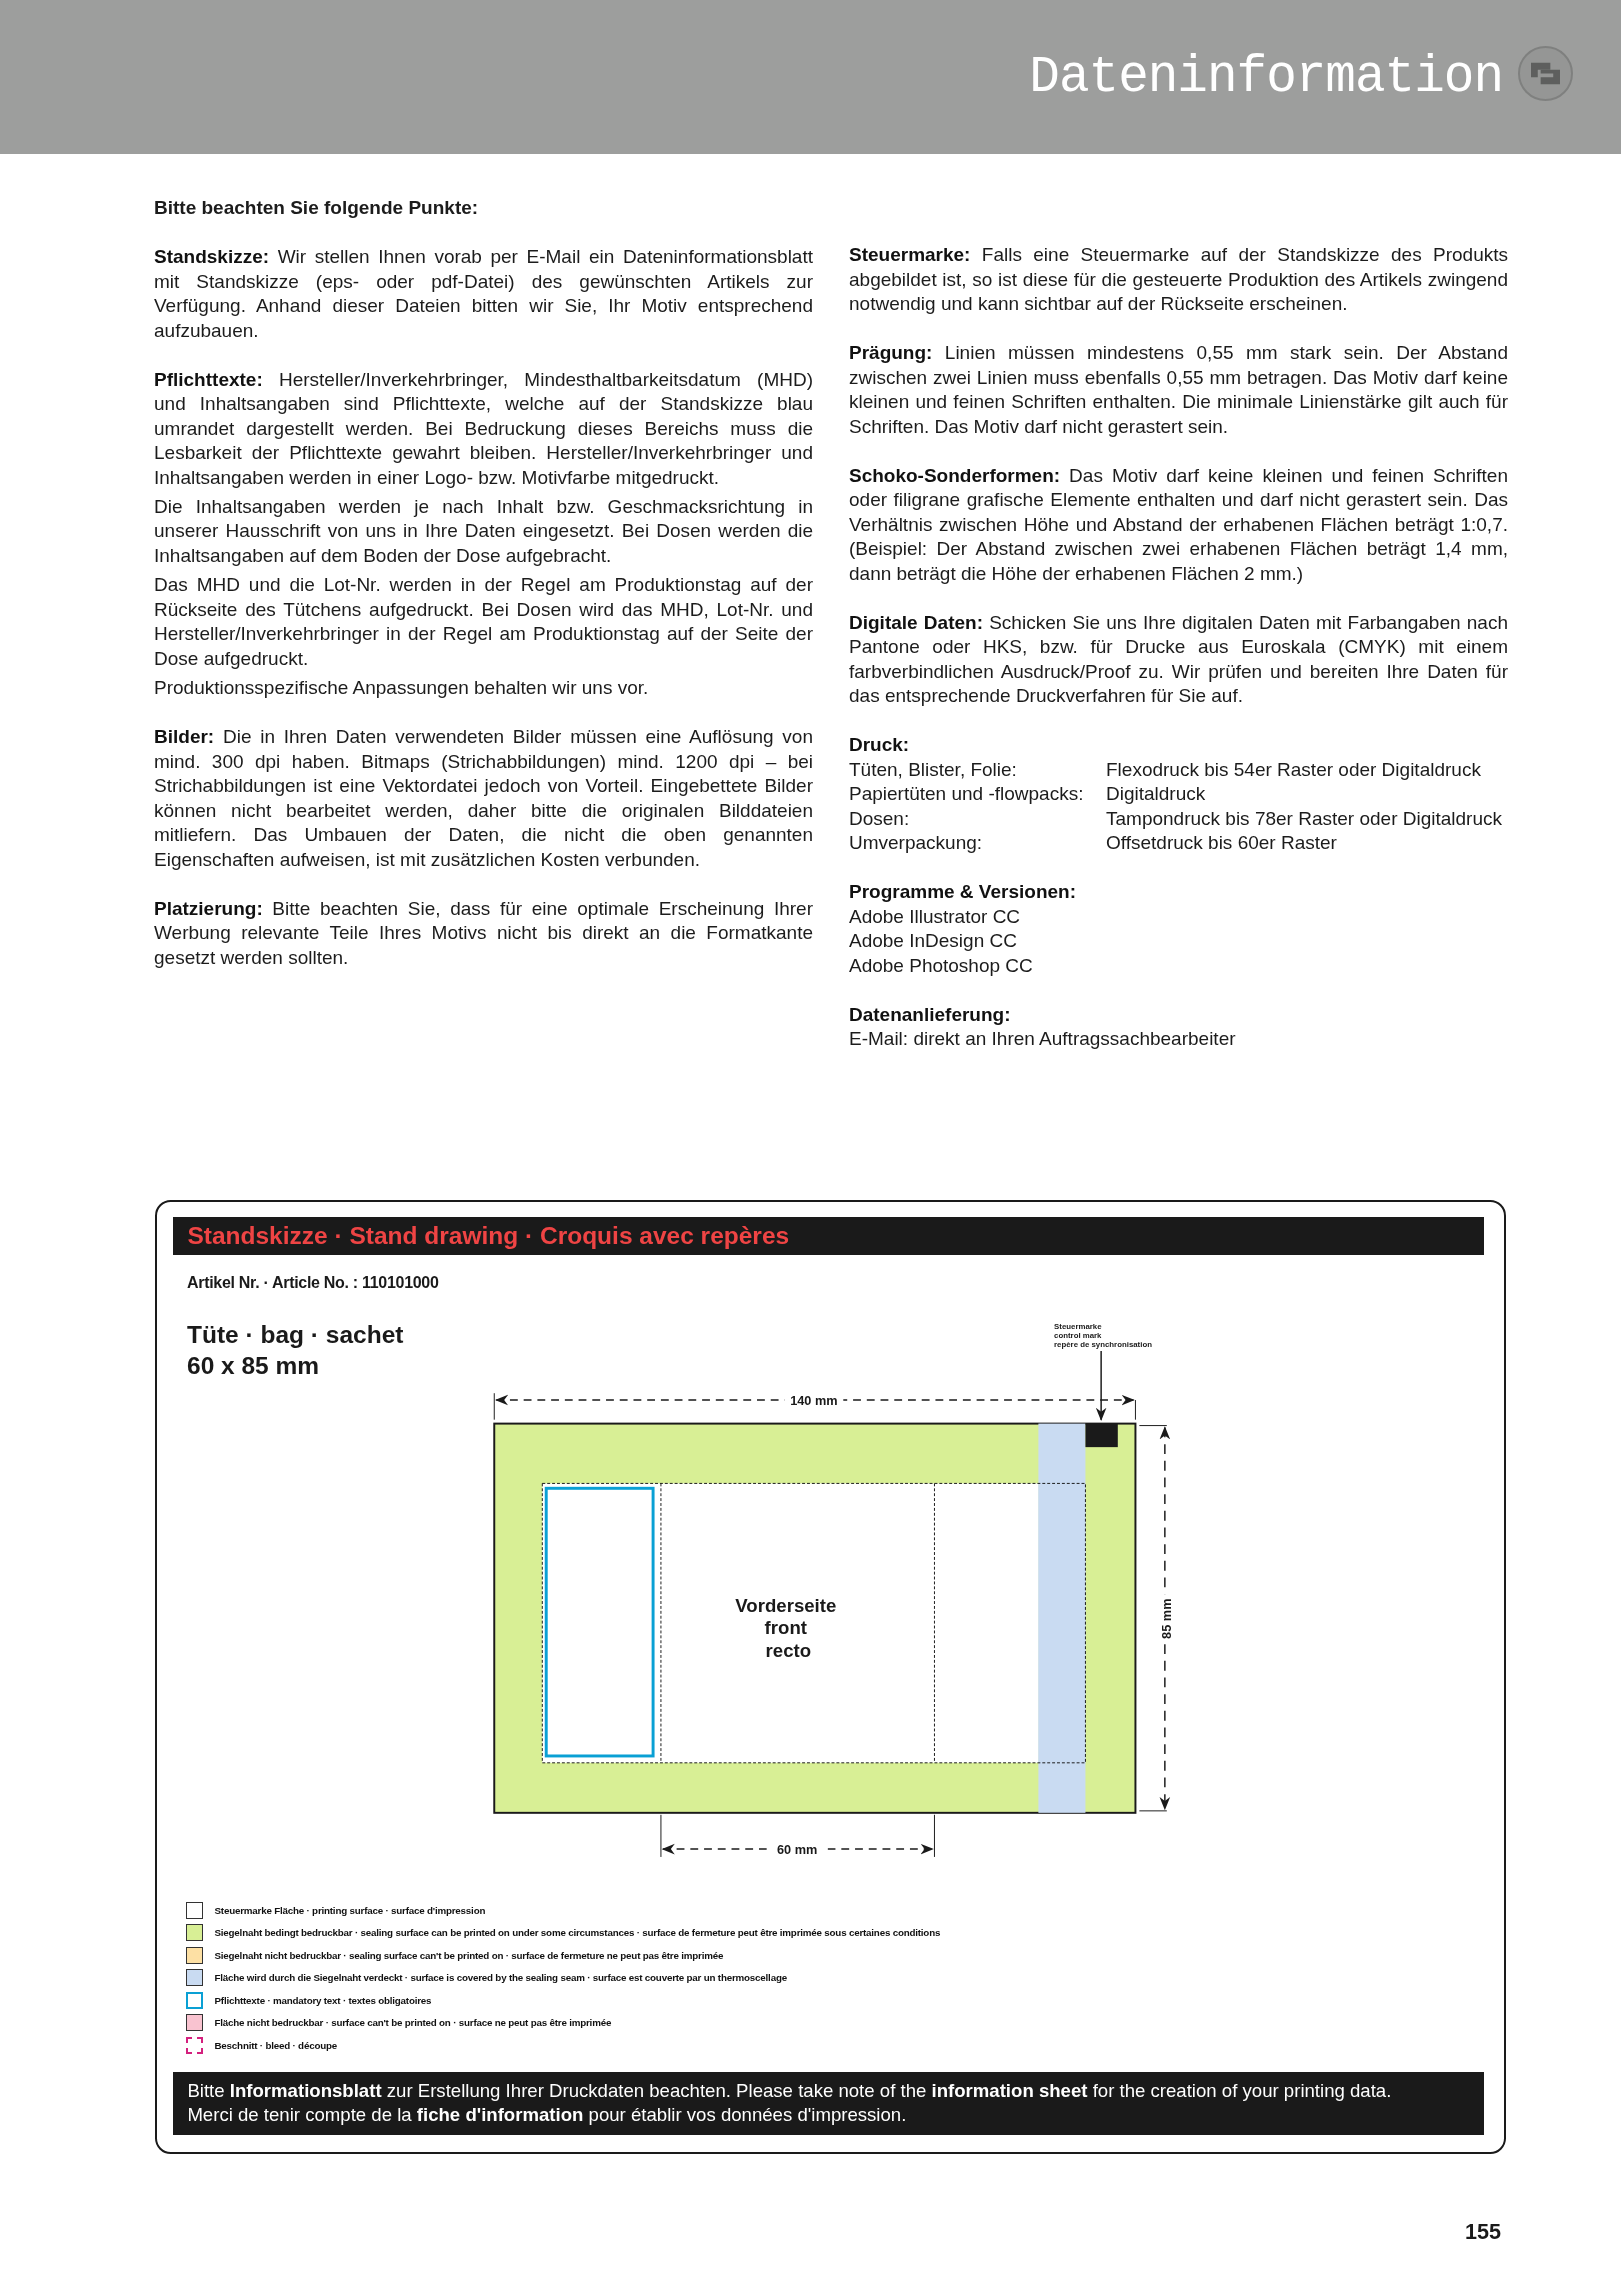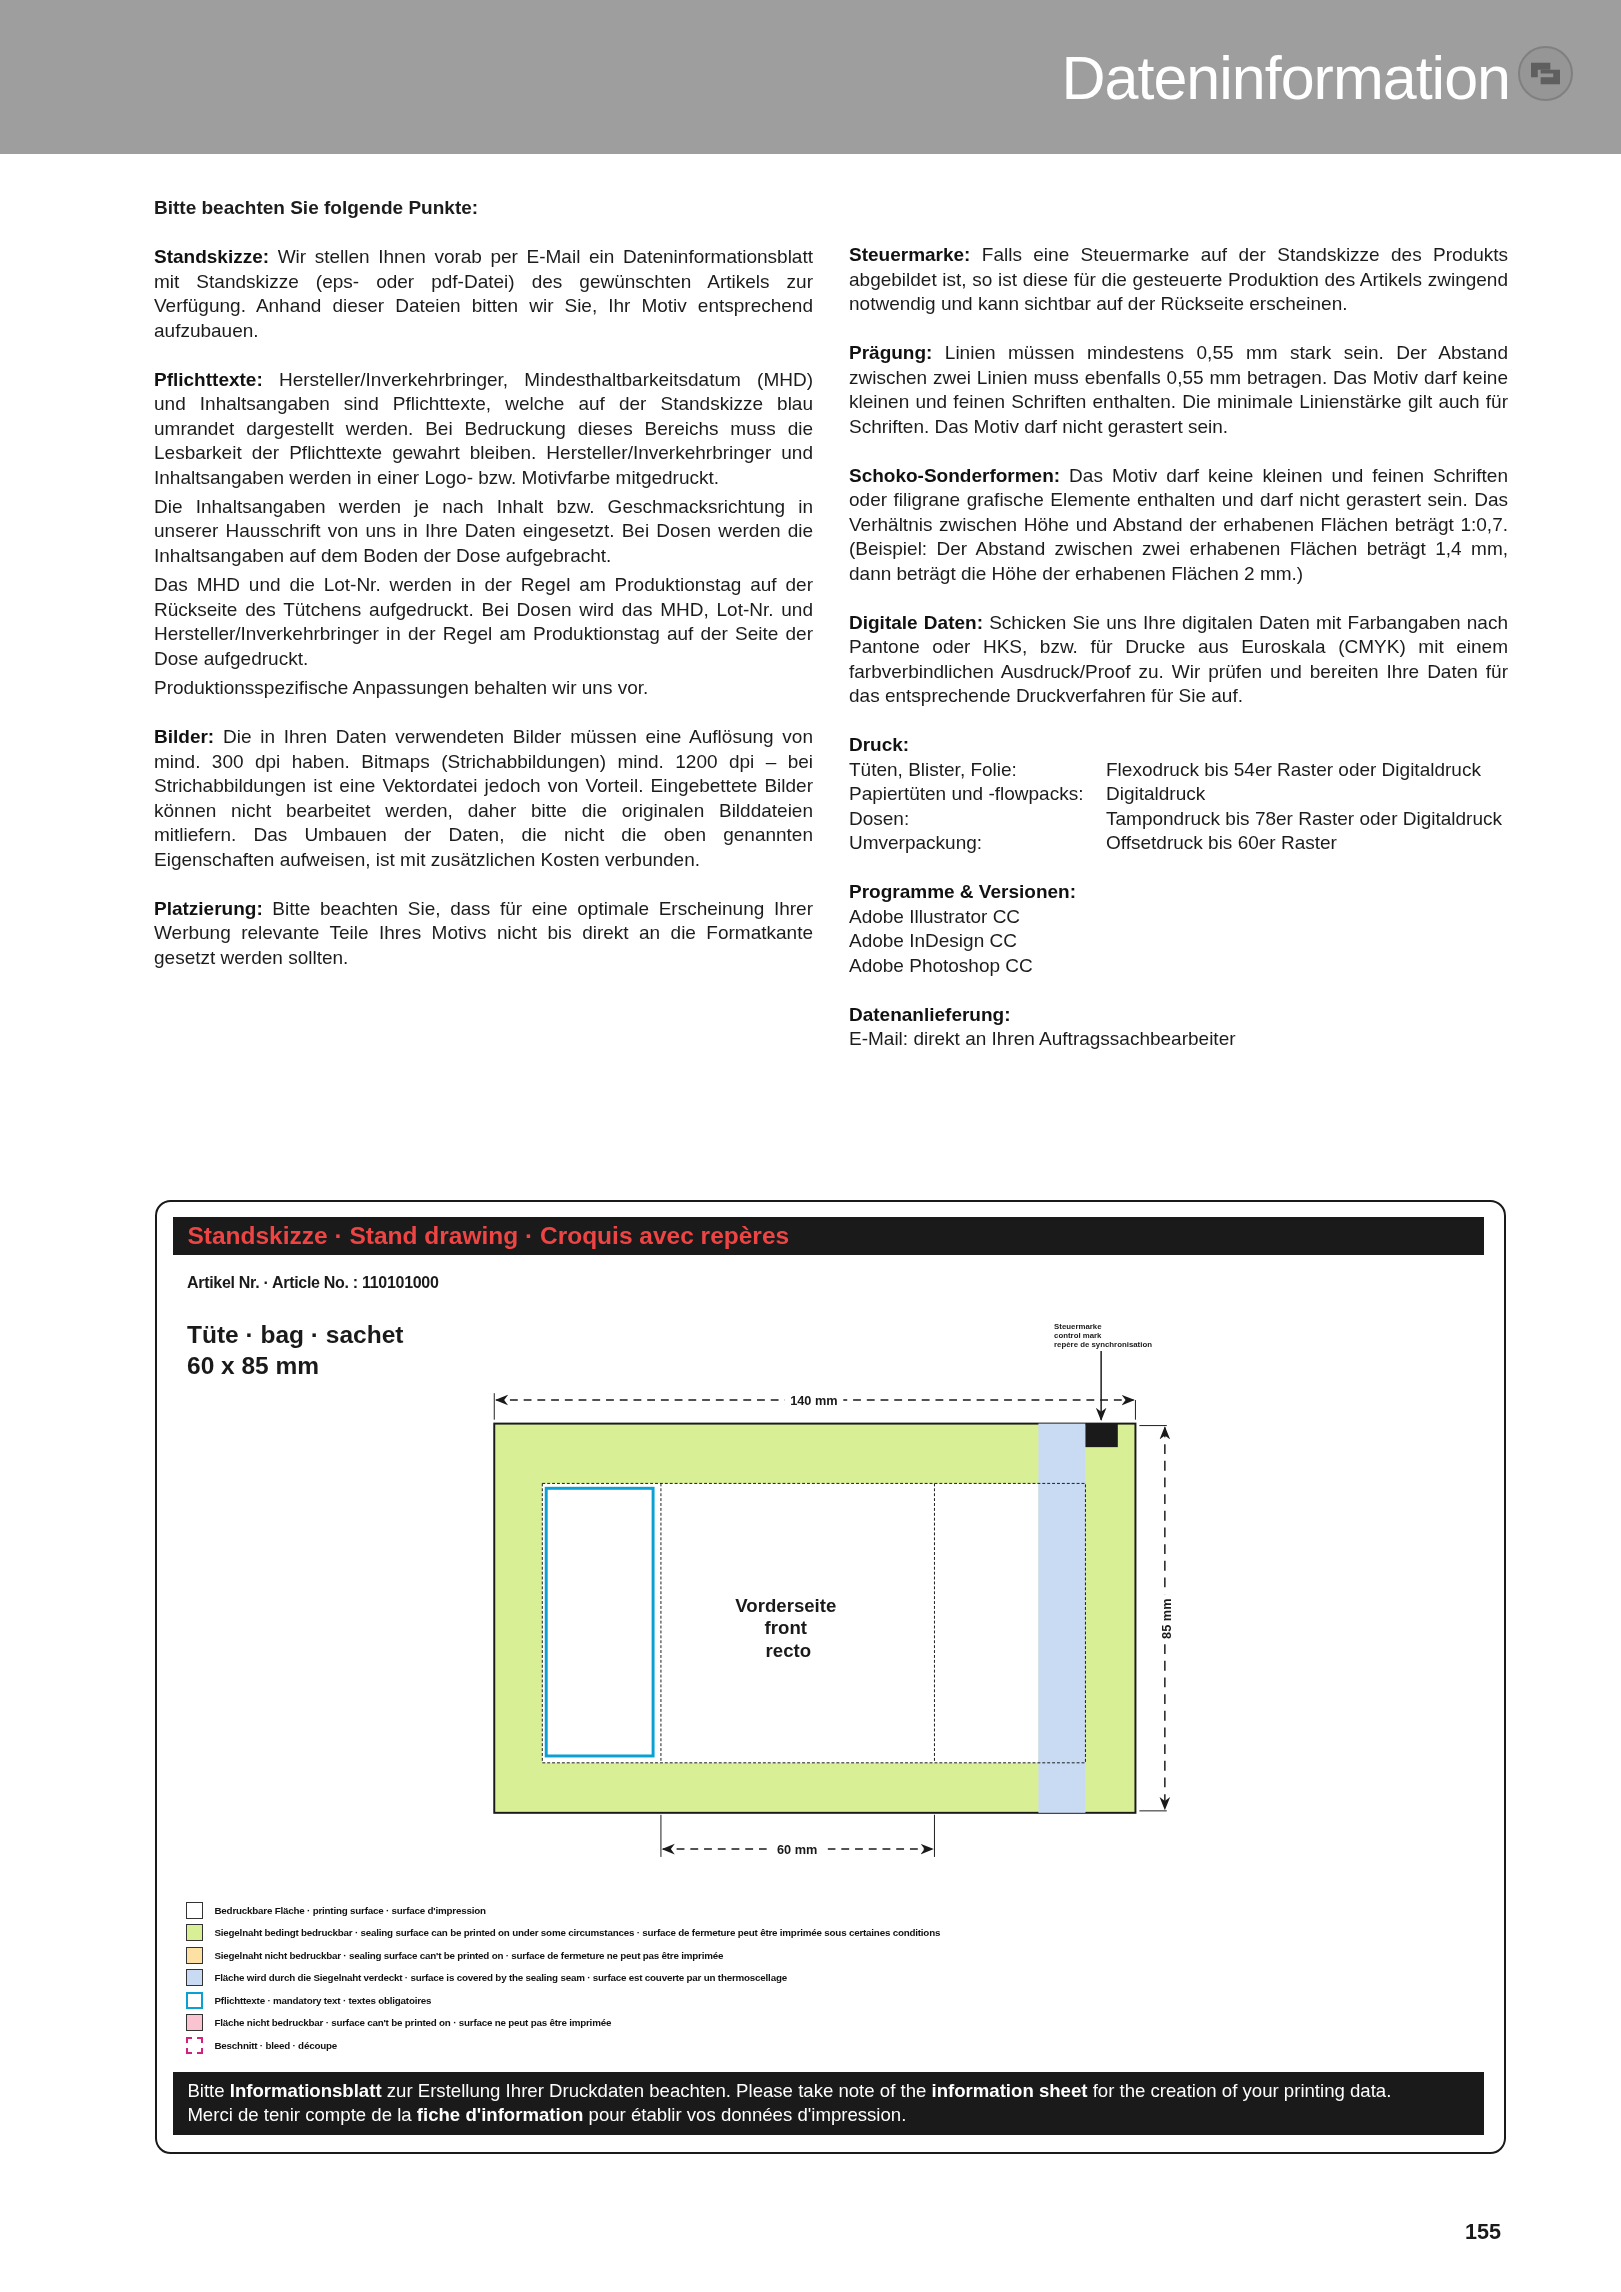--- a/index.html
+++ b/index.html
@@ -1,21 +1,21 @@
 <!DOCTYPE html>
 <html><head>
 <meta charset="utf-8">
 <style>
   * { box-sizing: border-box; margin: 0; padding: 0; }
   html, body { width: 1621px; height: 2293px; background: #ffffff; }
   body { position: relative; font-family: "Liberation Sans", "DejaVu Sans", sans-serif; color: #1a1a1a; overflow: hidden; }
 
   
   .header { position: absolute; left: 0; top: 0; width: 1621px; height: 154px; background: #9d9e9d; }
-  .header-title { position: absolute; right: 111px; top: 39px; font-family: Liberation Sans, sans-serif; font-size: 61px; font-weight: 300; color: #ffffff; letter-spacing: -1px; line-height: 78px; }
+  .header-title { position: absolute; right: 118px; top: 39px; font-family: Liberation Mono, monospace; font-size: 51px; font-weight: 300; color: #ffffff; letter-spacing: -1px; line-height: 78px; }
   .logo { position: absolute; left: 1518px; top: 46px; width: 55px; height: 55px; border-radius: 50%; background: #959695; border: 2px solid #7f807f; display: flex; align-items: center; justify-content: center; }
   .logo svg { width: 37px; height: 29px; }
 
   
   .col { position: absolute; top: 196px; width: 659px; font-size: 19px; line-height: 24.5px; color: #1c1c1c; }
   .col-left { left: 154px; }
   .col-right { left: 849px; top: 243px; width: 659px; }
   .col p { text-align: justify; hyphens: manual; }
   .col p.tight { margin-top: 4.9px; }
   .col .gap { margin-top: 24.5px; }
@@ -165,21 +165,21 @@
       <tspan x="915" dy="0">Steuermarke</tspan>
       <tspan x="915" dy="9">control mark</tspan>
       <tspan x="915" dy="9">repère de synchronisation</tspan>
     </text>
     <line x1="963" y1="152" x2="963" y2="222" stroke="#1a1a1a" stroke-width="1.5" marker-end="url(#arr)"></line>
   </svg>
 
   <div class="legend">
     <div class="legend-row">
       <span class="swatch" style="background:#ffffff;"></span>
-      <span class="legend-text">Bedruckbare Fläche  ·  printing surface  ·  surface d'impression</span>
+      <span class="legend-text">Steuermarke Fläche  ·  printing surface  ·  surface d'impression</span>
     </div>
     <div class="legend-row">
       <span class="swatch" style="background:#d8ef95;"></span>
       <span class="legend-text">Siegelnaht bedingt bedruckbar  ·  sealing surface can be printed on under some circumstances  ·  surface de fermeture peut être imprimée sous certaines conditions</span>
     </div>
     <div class="legend-row">
       <span class="swatch" style="background:#fde0a4;"></span>
       <span class="legend-text">Siegelnaht nicht bedruckbar  ·  sealing surface can't be printed on  ·  surface de fermeture ne peut pas être imprimée</span>
     </div>
     <div class="legend-row">

